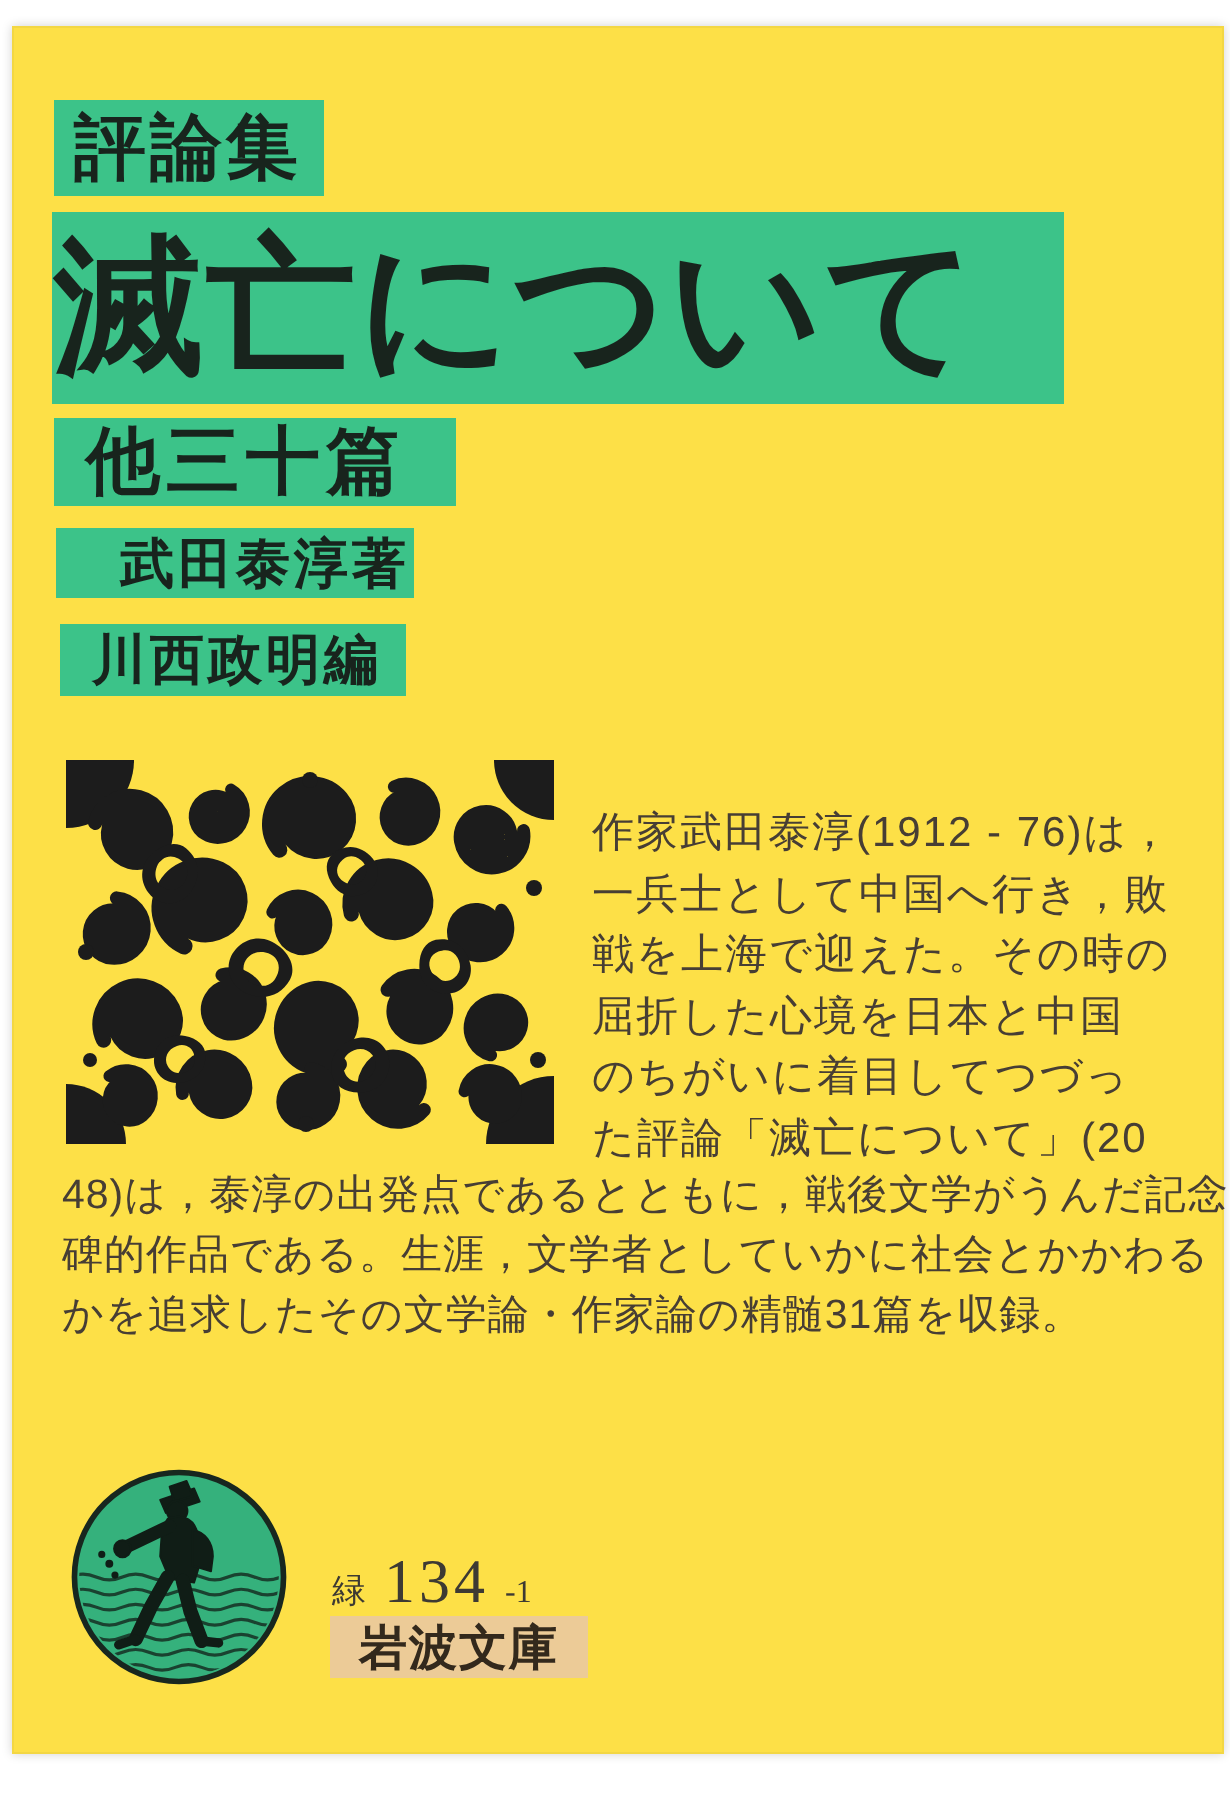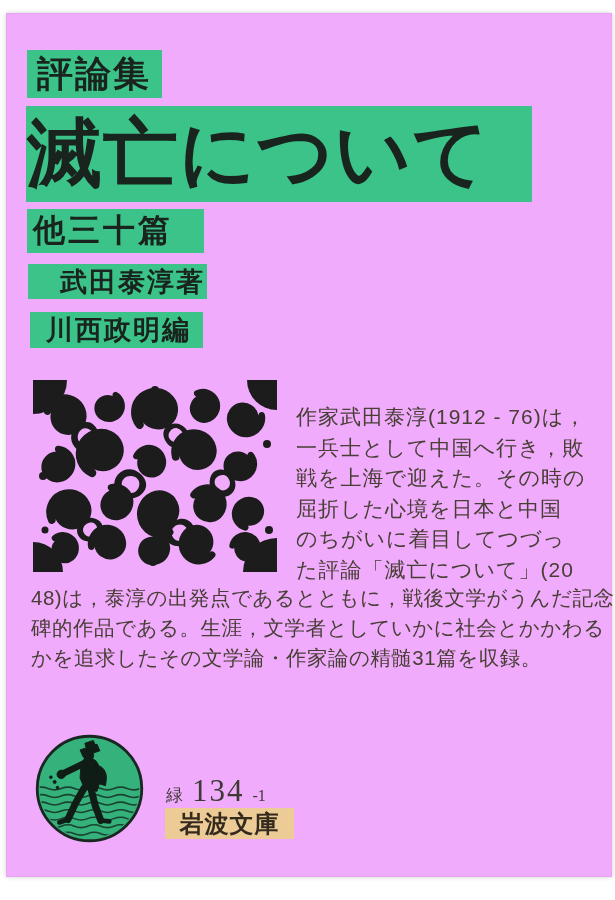--- a/index.html
+++ b/index.html
@@ -5,35 +5,35 @@
   * { margin:0; padding:0; box-sizing:border-box; }
   html,body { width:615px; height:900px; }
   body {
     background:#ffffff;
     font-family:"Liberation Sans","DejaVu Sans",sans-serif;
     position:relative;
     overflow:hidden;
   }
   .cover {
     position:absolute; left:6px; top:13px; width:606px; height:864px;
-    background:#f0abfc;
+    background:#fde047;
     box-shadow:0 0 5px rgba(0,0,0,.18), inset 0 0 0 1px rgba(0,0,0,.04);
   }
   .greenbox {
     position:absolute;
     background:#3cc389;
     color:#18241d;
     font-family:"Liberation Serif","DejaVu Serif",serif;
     display:flex; align-items:center;
     white-space:nowrap;
     font-weight:600;
   }
   .box-category { left:21px; top:37px;  width:135px; height:48px; font-size:36px; padding-left:10px; letter-spacing:2px; }
   .box-title    { left:20px; top:93px;  width:506px; height:96px; font-size:75px; padding-left:1px; letter-spacing:1px; font-weight:700; }
-  .box-subtitle { left:21px; top:196px; width:177px; height:44px; font-size:32px; padding-left:6px; letter-spacing:3px; }
+  .box-subtitle { left:21px; top:196px; width:201px; height:44px; font-size:37px; padding-left:16px; letter-spacing:3px; }
   .box-author   { left:22px; top:251px; width:179px; height:35px; font-size:27px; padding-left:32px; letter-spacing:2px; }
   .box-editor   { left:24px; top:299px; width:173px; height:36px; font-size:27px; padding-left:16px; letter-spacing:2px; }
 
   .pattern {
     position:absolute; left:27px; top:367px; width:244px; height:192px;
   }
 
   .desc {
     position:absolute;
     color:#473e34;

